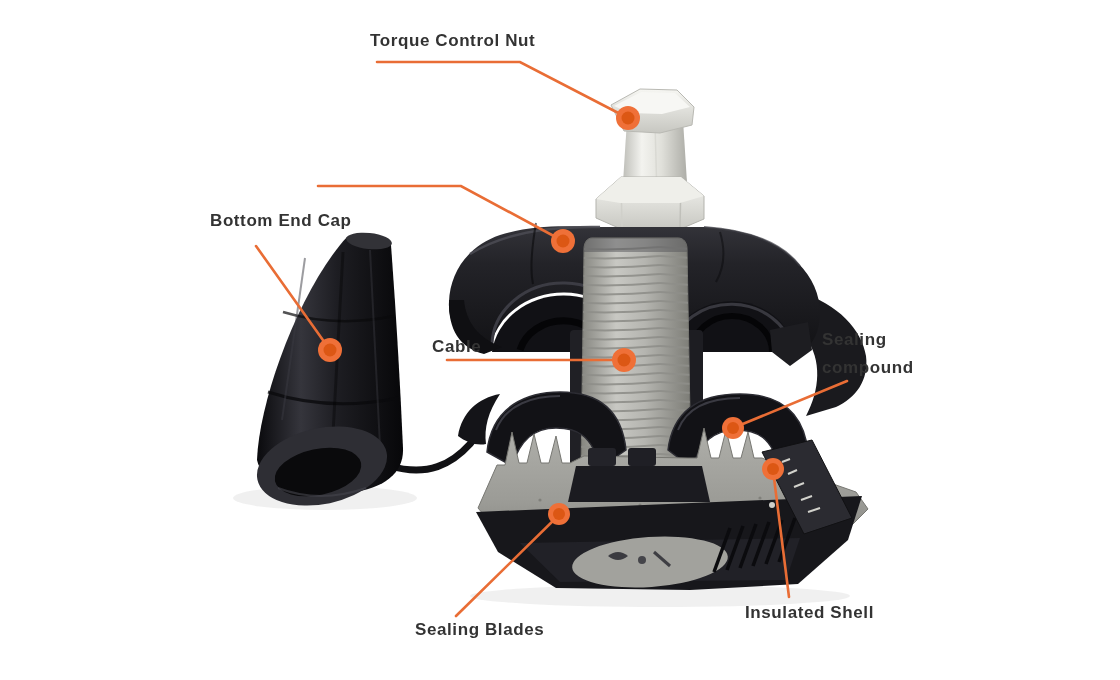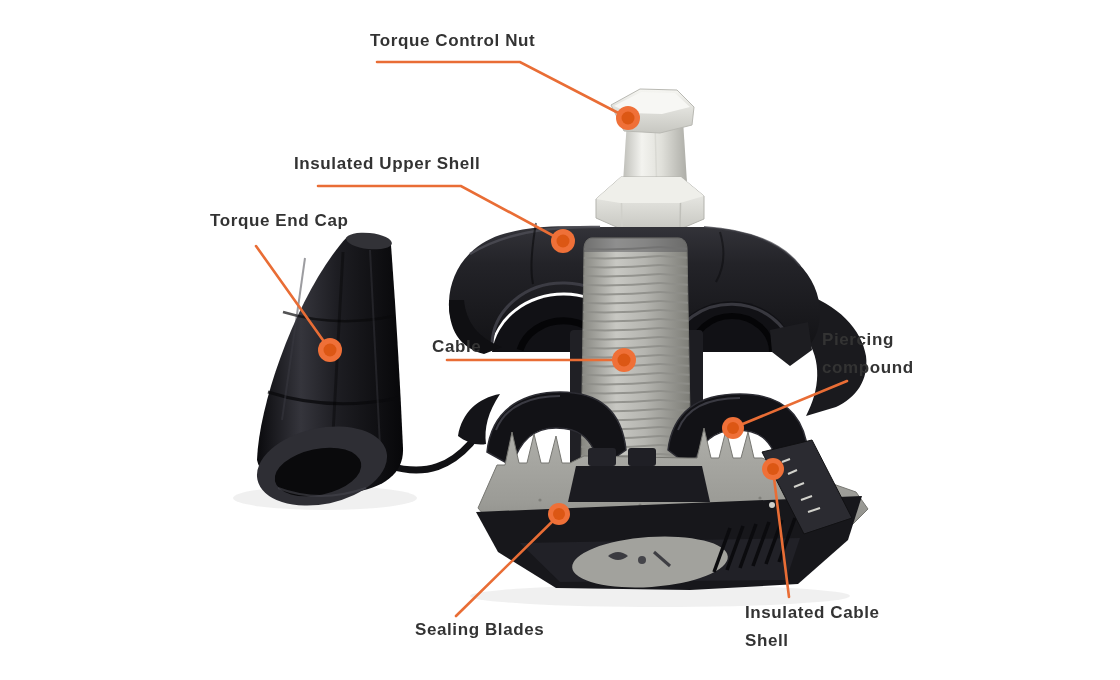--- a/index.html
+++ b/index.html
@@ -238,34 +238,30 @@
       <g>
         <circle class="dot-outer" cx="773" cy="469" r="11"></circle>
           <circle class="dot-inner" cx="773" cy="469" r="6"></circle>
       </g>
     </g>
   </svg>
 
   <div class="callout" id="c-torque">
     <span>Torque Control Nut</span>
   </div>
-  <div class="callout" id="c-upper">
-    <span>Insulated Upper Shell</span>
-  </div>
   <div class="callout" id="c-cap">
-    <span>Torque End Cap</span>
+    <span>Bottom End Cap</span>
   </div>
   <div class="callout" id="c-bolt">
     <span>Cable</span>
   </div>
   <div class="callout" id="c-sealing">
-    <span>Piercing</span>
+    <span>Sealing</span>
     <span>compound</span>
   </div>
   <div class="callout" id="c-piercing">
     <span>Sealing Blades</span>
   </div>
   <div class="callout" id="c-bottom">
-    <span>Insulated Cable</span>
-    <span>Shell</span>
+    <span>Insulated Shell</span>
   </div>
 
 </div>
 
 </body></html>

